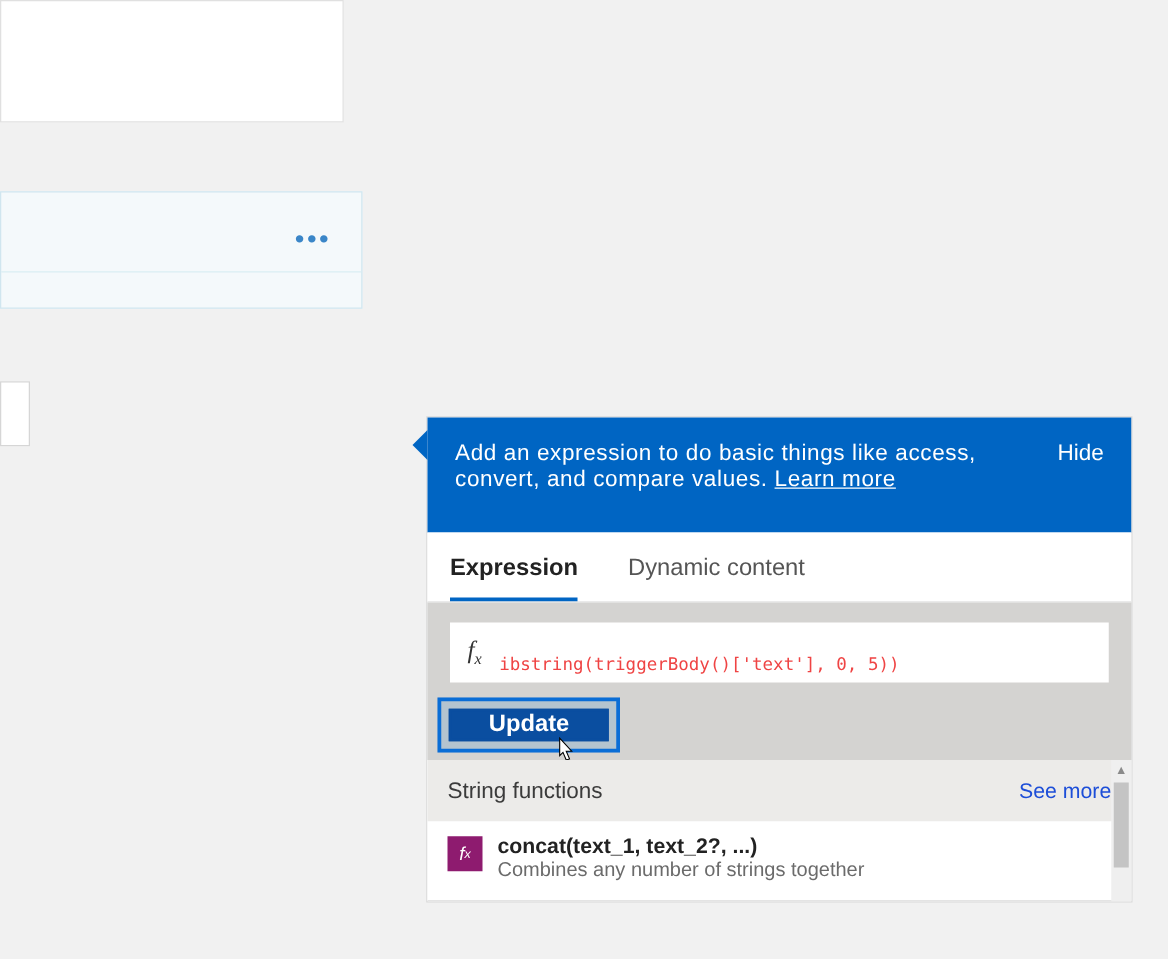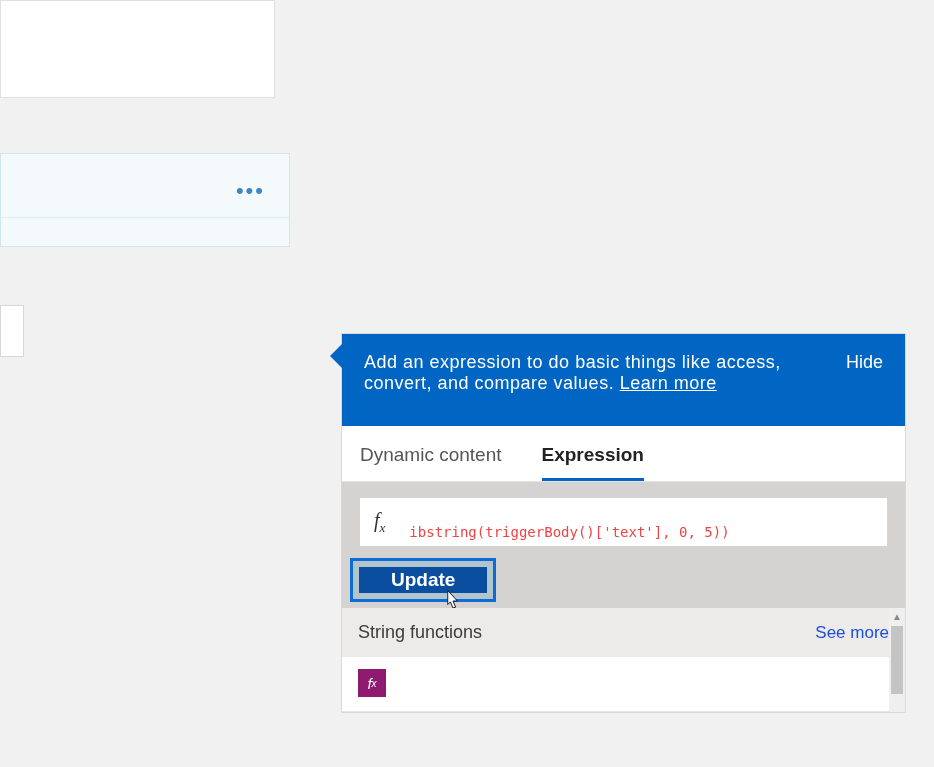--- a/index.html
+++ b/index.html
@@ -166,21 +166,21 @@
     background: #d4d3d1;
     padding: 16px 18px 6px 18px;
     position: relative;
   }
   .expr-input {
     background: #fff;
     height: 48px;
     display: flex;
     align-items: center;
     padding: 0 14px;
-    gap: 24px;
+    gap: 14px;
   }
   .fx-badge {
     font-family: "Segoe UI", serif;
     font-style: italic;
     font-size: 20px;
     color: #333;
   }
   .fx-badge .sub { font-size: 13px; font-style: italic; vertical-align: sub; }
   .expr-text {
     font-family: "Consolas", monospace;
@@ -315,22 +315,22 @@
   <div class="callout-arrow"></div>
 
   <div class="panel-head">
     <div class="text">
       <span>Add an expression to do basic things like access, convert, and compare values. </span><a href="#">Learn more</a>
     </div>
     <div class="hide">Hide</div>
   </div>
 
   <div class="tabs">
+    <div class="tab active">Expression</div>
     <div class="tab">Dynamic content</div>
-    <div class="tab active">Expression</div>
   </div>
 
   <div class="expr-area">
     <div class="expr-input">
       <span class="fx-badge">f<span class="sub">x</span></span>
       <span class="expr-text">ibstring(triggerBody()['text'], 0, 5))</span>
     </div>
     <div class="update-wrap">
       <button class="update-btn">Update</button>
       <svg class="cursor-icon" viewBox="0 0 32 32">
@@ -339,19 +339,23 @@
     </div>
   </div>
 
   <div class="fn-list">
     <div class="fn-header">
       <span>String functions</span>
       <span class="see-more">See more</span>
     </div>
     <div class="fn-item">
       <div class="fn-icon">f<span class="sub">x</span></div>
+      <div class="fn-text">
+        <div class="title">concat(text_1, text_2?, ...)</div>
+        <div class="desc">Combines any number of strings together</div>
+      </div>
     </div>
     <div class="scrollbar">
       <div class="up-arrow">▲</div>
       <div class="thumb"></div>
     </div>
   </div>
 </div>
 
 </body></html>

